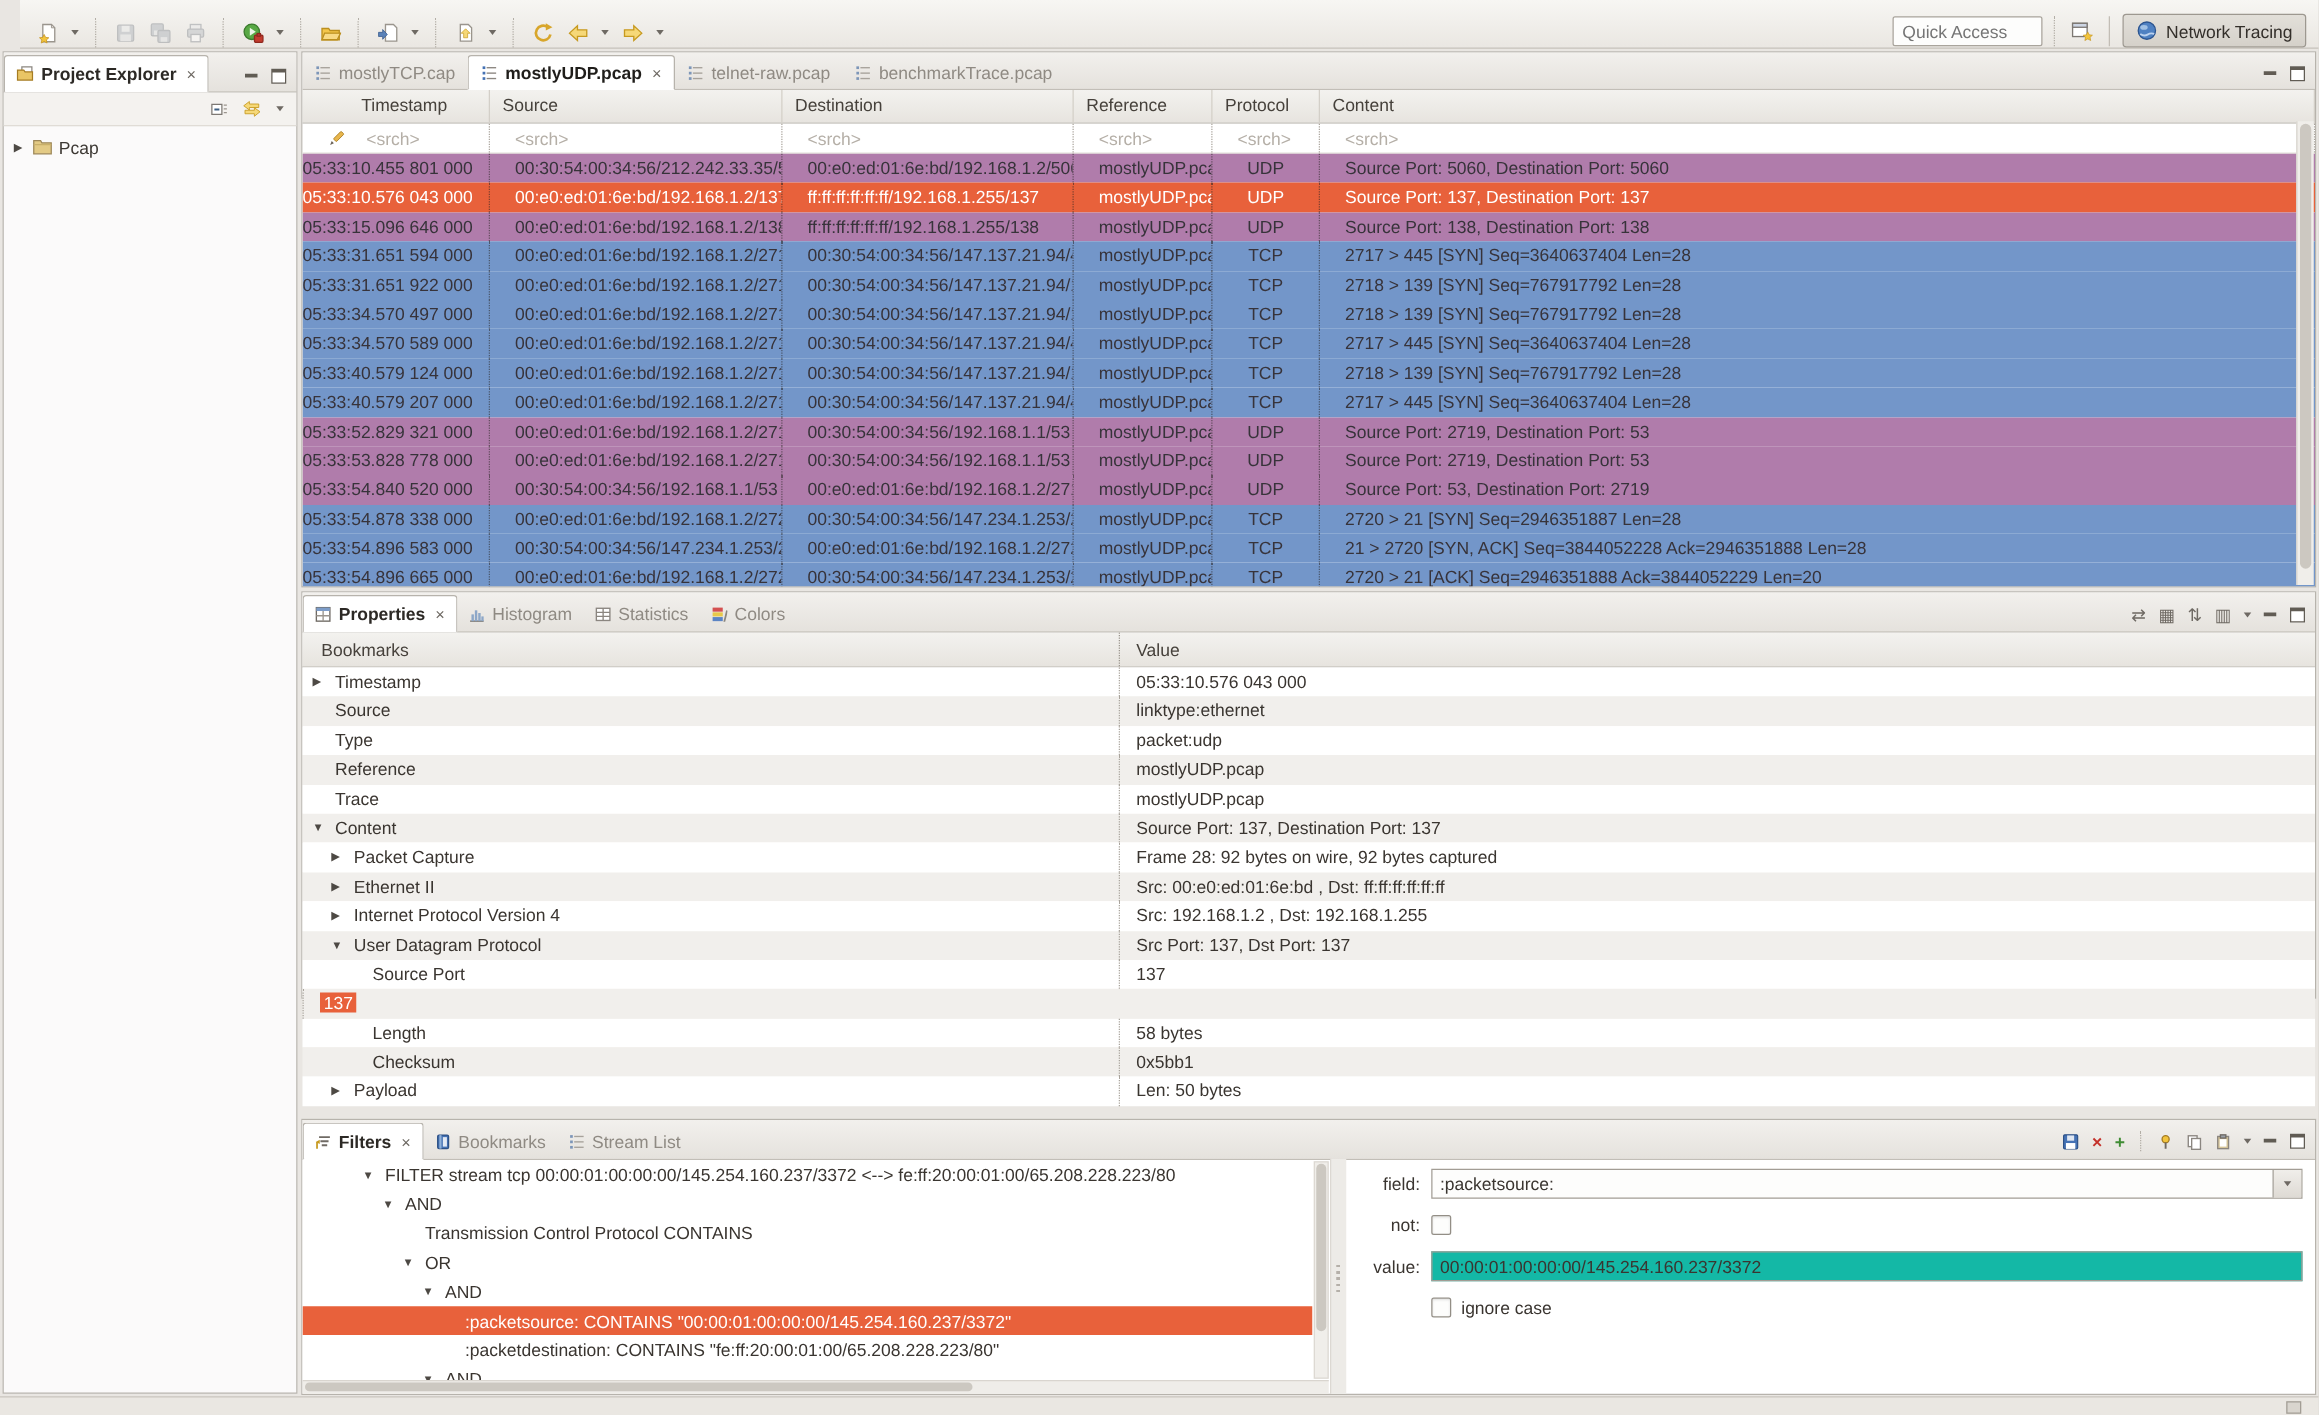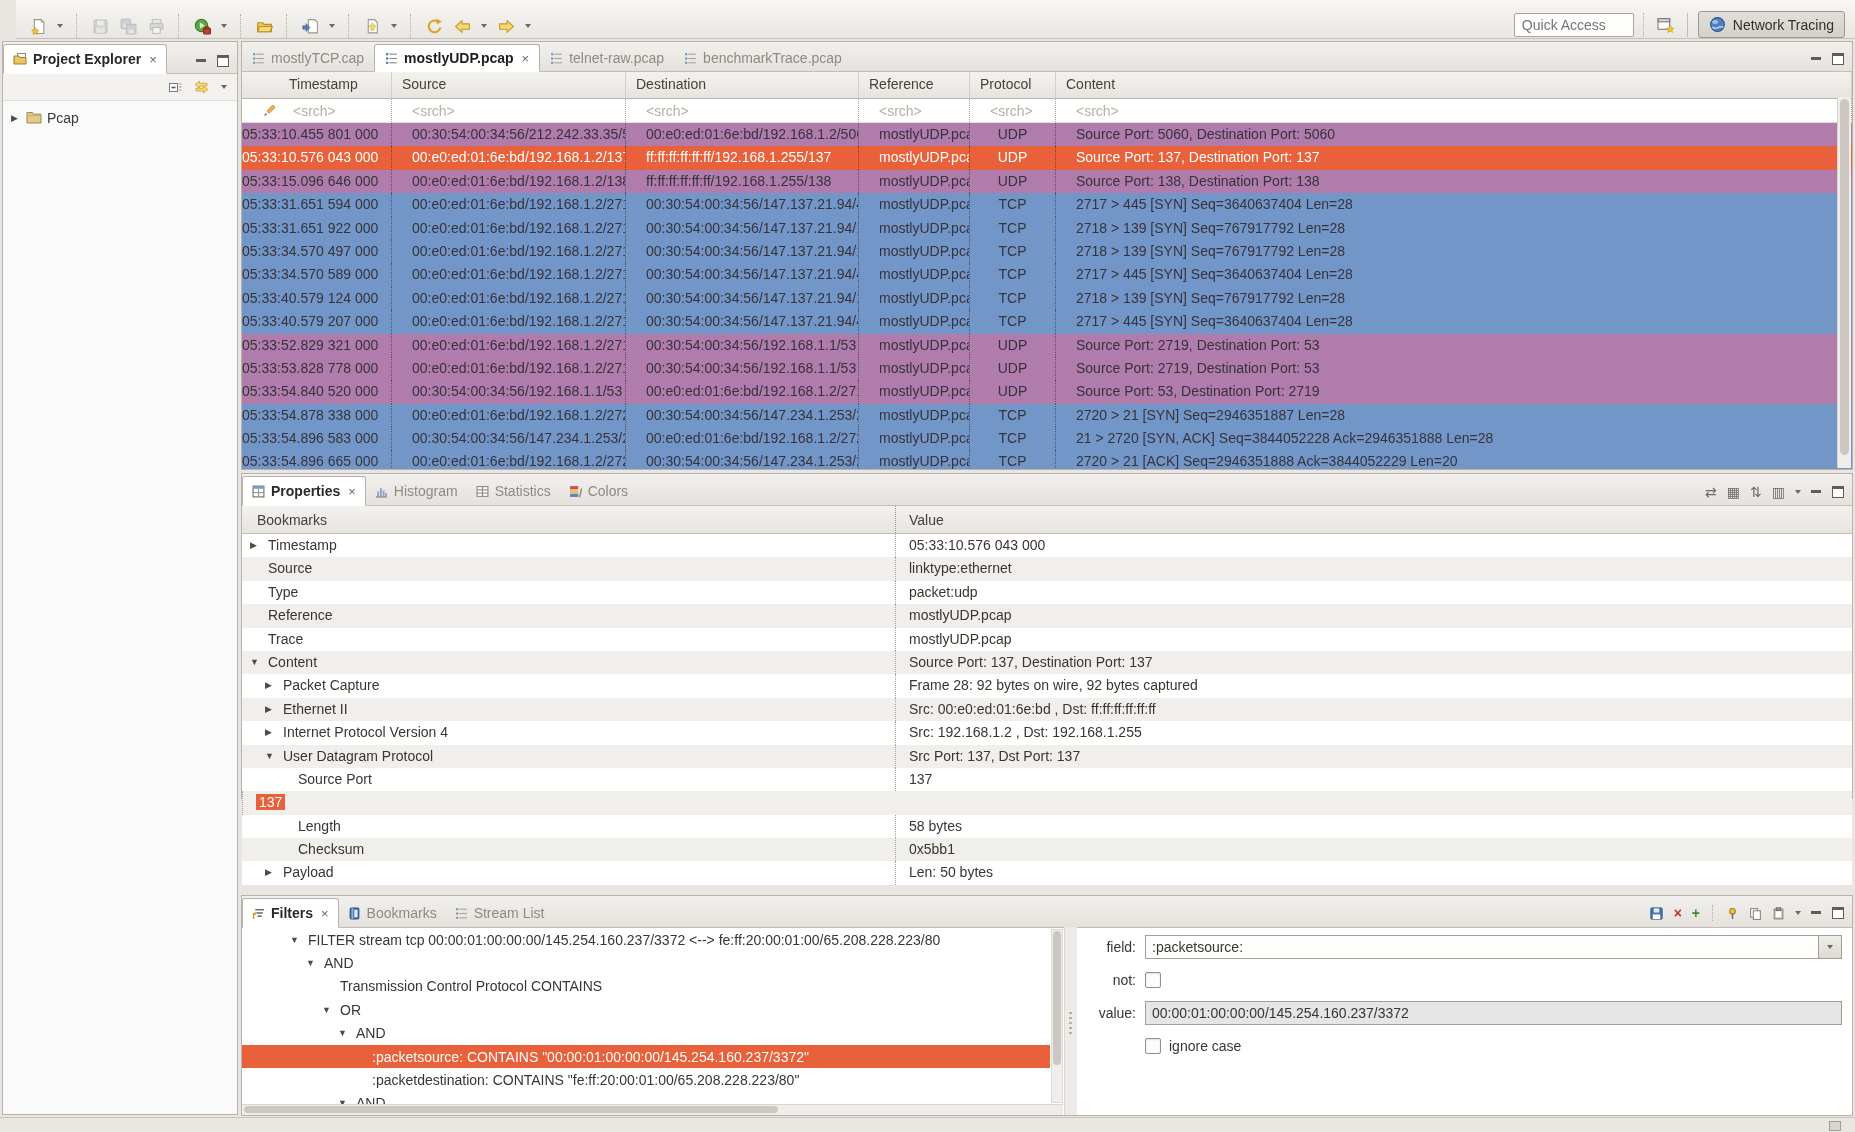--- a/index.html
+++ b/index.html
@@ -103,21 +103,21 @@
     background:repeating-linear-gradient(#b5b0a9 0 2px,transparent 2px 5px);}
   .fform{position:absolute;left:836px;top:8px;right:10px;}
   .frow{display:flex;align-items:center;margin-bottom:9px;height:24px;}
   .flab{width:58px;text-align:right;margin-right:9px;color:#3a3530;flex:none;}
   .cb{width:14px;height:14px;background:#fdfdfc;border:1px solid #938e86;border-radius:2px;
     box-shadow:inset 0 1px 2px rgba(0,0,0,.12);flex:none;display:inline-block;}
   .combo{flex:1;height:24px;border:1px solid #a29d95;background:#fdfdfc;display:flex;align-items:center;box-sizing:border-box;}
   .combo-text{flex:1;padding-left:6px;color:#3a3530;}
   .combo-btn{width:22px;align-self:stretch;display:flex;align-items:center;justify-content:center;
     background:linear-gradient(#f0eeea,#dedad4);border-left:1px solid #a29d95;}
-  .tinput{flex:1;height:24px;border:1px solid #a29d95;background:#e5e5e5;box-sizing:border-box;
+  .tinput{flex:1;height:24px;border:1px solid #a29d95;background:#14b8a6;box-sizing:border-box;
     font:14px "Liberation Sans",sans-serif;color:#3a3530;padding:0 6px;}
   .frow.ic{margin-left:67px;}
   .iclab{margin-left:8px;color:#3a3530;}
   
   .statusbar{position:absolute;left:0;top:1117px;width:100%;height:15px;background:#eae7e2;
     border-top:1px solid #c9c5be;box-sizing:border-box;}
   .sb-icon{position:absolute;right:14px;top:3px;width:10px;height:8px;border:1px solid #a29d95;background:#d9d5ce;}
 </style>
 </head>
 <body>

